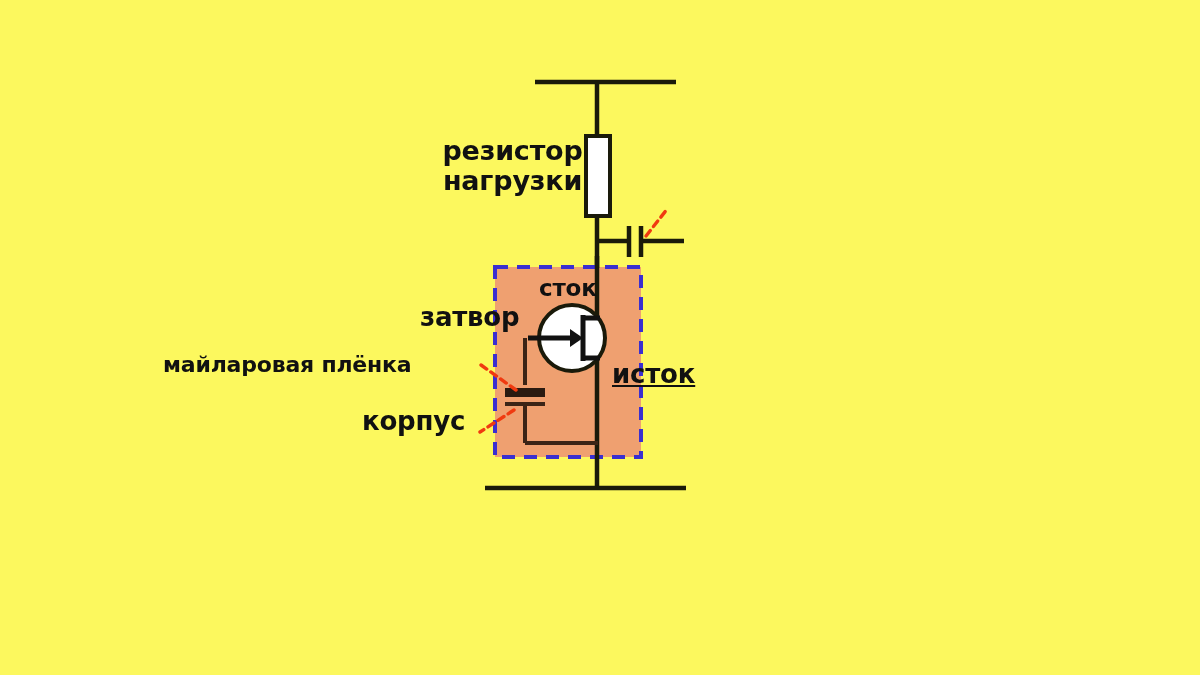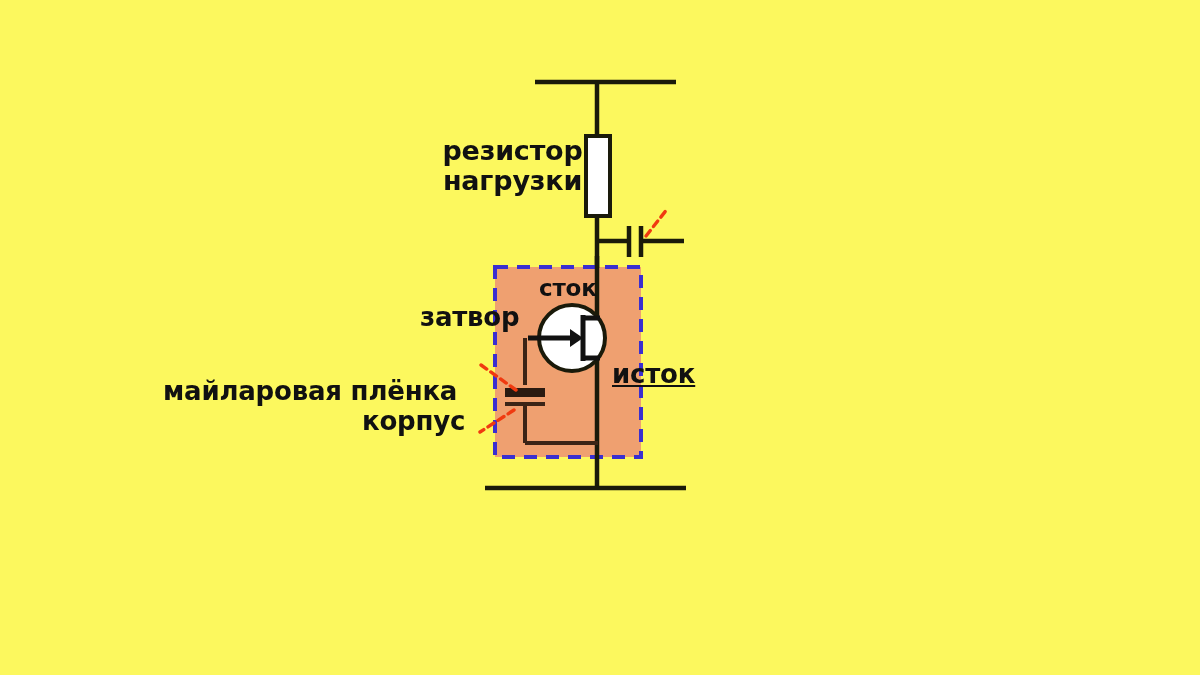--- a/index.html
+++ b/index.html
@@ -59,22 +59,22 @@
     margin-left: 12px;
   }
   .lbl-source {
     left: 612px;
     top: 360px;
     font-size: 26px;
     text-decoration: underline;
   }
   .lbl-mylar {
     left: 163px;
-    top: 377px;
-    font-size: 26px;
+    top: 353px;
+    font-size: 22px;
   }
   .lbl-body {
     left: 362px;
     top: 407px;
     font-size: 26px;
   }
   .caption {
     position: absolute;
     left: 0;
     top: 526px;

